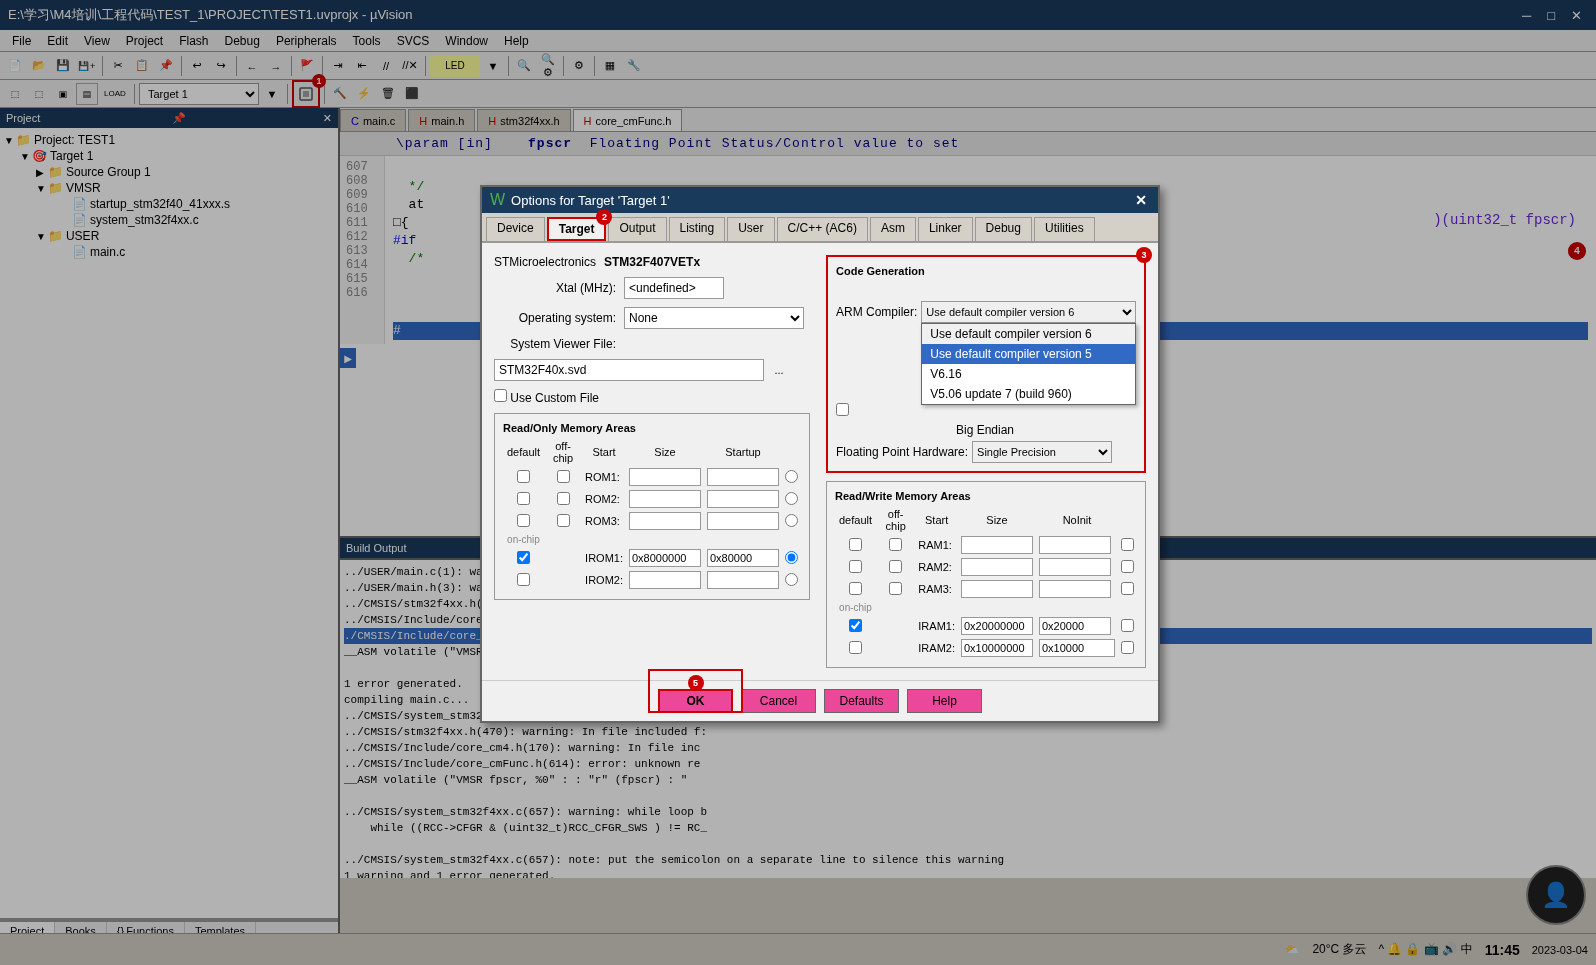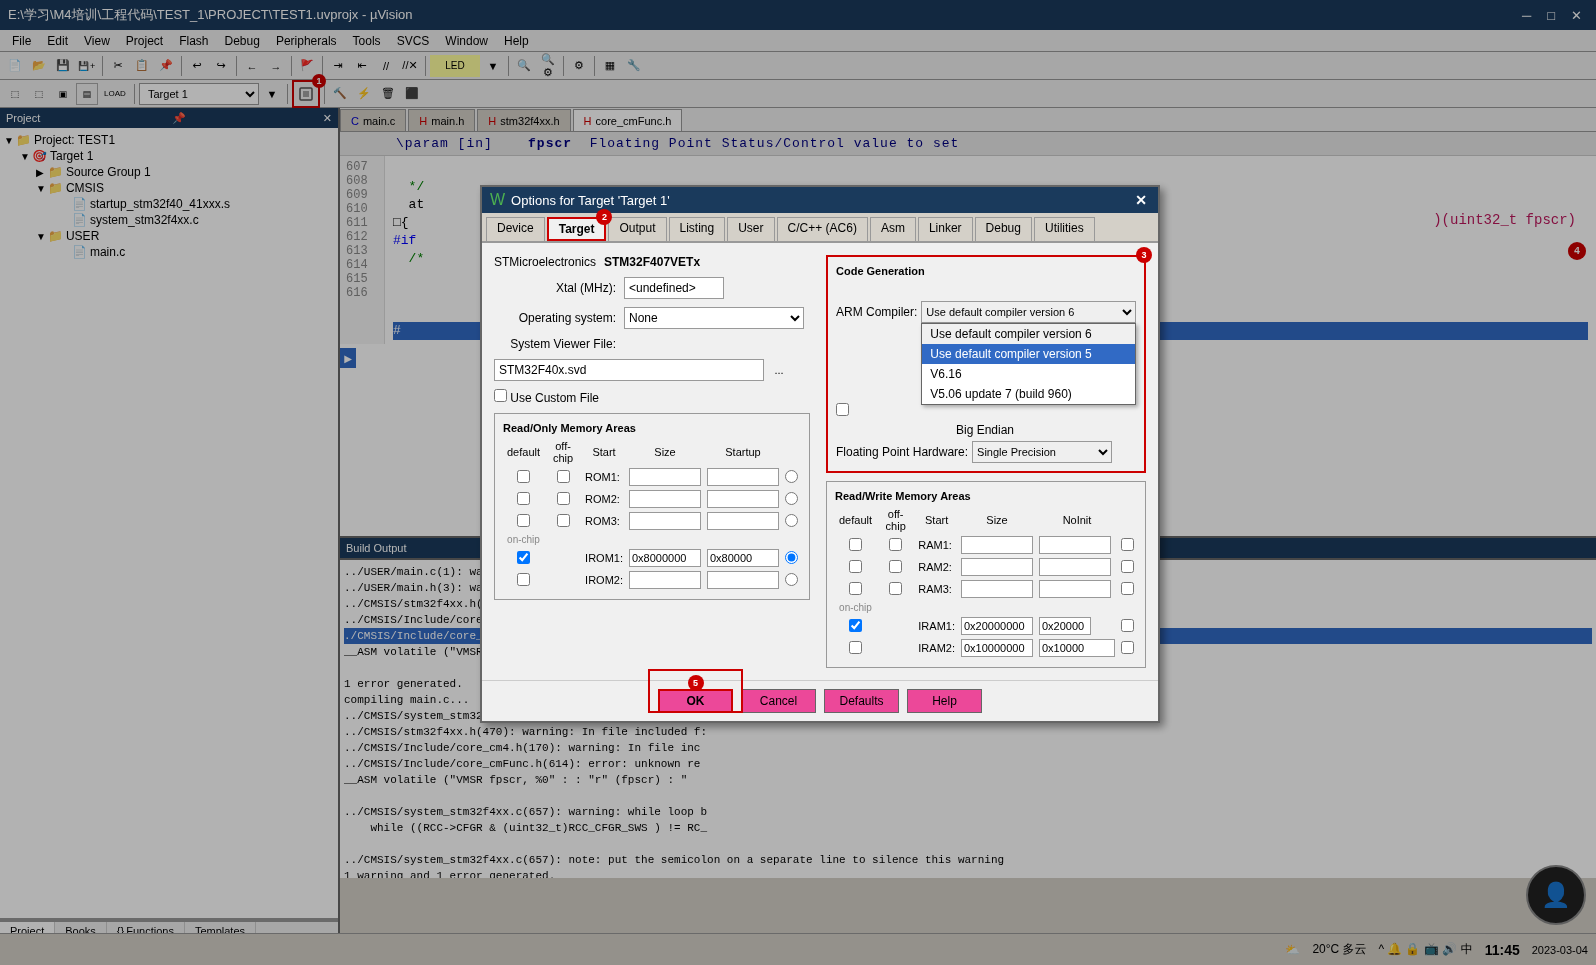--- a/index.html
+++ b/index.html
@@ -205,21 +205,21 @@
         <span>Target 1</span>
       </div>
       <div class="tree-item" style="padding-left:32px;">
         <span class="tree-toggle">▶</span>
         <span style="color:#804000;margin-right:3px;">📁</span>
         <span>Source Group 1</span>
       </div>
       <div class="tree-item" style="padding-left:32px;">
         <span class="tree-toggle">▼</span>
         <span style="color:#804000;margin-right:3px;">📁</span>
-        <span>CMSIS</span>
+        <span>VMSR</span>
       </div>
       <div class="tree-item" style="padding-left:56px;">
         <span style="width:12px;display:inline-block;"></span>
         <span style="margin-right:3px;">📄</span>
         <span>startup_stm32f40_41xxx.s</span>
       </div>
       <div class="tree-item" style="padding-left:56px;">
         <span style="width:12px;display:inline-block;"></span>
         <span style="margin-right:3px;">📄</span>
         <span>system_stm32f4xx.c</span>
@@ -286,21 +286,21 @@
           <div class="code-line">&nbsp;&nbsp;at</div>
           <div class="code-line">□{</div>
           <div class="code-line"><span class="kw-blue">#if</span></div>
           <div class="code-line"><span class="comment">&nbsp;&nbsp;/*</span></div>
           <div class="code-line">&nbsp;</div>
           <div class="code-line">&nbsp;</div>
           <div class="code-line">&nbsp;</div>
           <div class="code-line code-highlighted"><span style="color:white;">#</span></div>
         </div>
 
-        <div style="position:absolute;right:20px;top:80px;font-family:'Courier New',monospace;font-size:14px;color:#be185d;">)(uint32_t fpscr)</div>
+        <div style="position:absolute;right:20px;top:80px;font-family:'Courier New',monospace;font-size:14px;color:#6d28d9;">)(uint32_t fpscr)</div>
         <div style="position:absolute;right:10px;top:110px;">
           <span style="background:#cc0000;color:white;font-size:10px;font-weight:bold;width:18px;height:18px;border-radius:9px;display:inline-flex;align-items:center;justify-content:center;">4</span>
         </div>
       </div>
     </div>
 
     <div style="flex:1;display:flex;flex-direction:column;overflow:hidden;border-top:2px solid #666;">
       <div class="build-header">
         <span>Build Output</span>
       </div>
@@ -536,21 +536,21 @@
                     <td></td>
                     <td></td>
                     <td></td>
                     <td></td>
                 </tr>
                 <tr>
                   <td class="checkbox-cell"><input type="checkbox" checked="" style=""></td>
                   <td></td>
                   <td><span style="font-size:11px;">IRAM1:</span></td>
                   <td><input type="text" value="0x20000000" style="width: 72px; height: 18px; border: 1px solid rgb(153, 153, 153); font-size: 11px;"></td>
-                  <td><input type="text" value="0x20000" style="width: 52px; height: 18px; border: 1px solid rgb(153, 153, 153); font-size: 11px;"></td>
+                  <td><input type="text" value="0x20000" style="width: 72px; height: 18px; border: 1px solid rgb(153, 153, 153); font-size: 11px;"></td>
                   <td class="checkbox-cell"><input type="checkbox" style=""></td>
                 </tr>
                 <tr>
                   <td class="checkbox-cell"><input type="checkbox" style=""></td>
                   <td></td>
                   <td><span style="font-size:11px;">IRAM2:</span></td>
                   <td><input type="text" value="0x10000000" style="width: 72px; height: 18px; border: 1px solid rgb(153, 153, 153); font-size: 11px;"></td>
                   <td><input type="text" value="0x10000" style="width: 76px; height: 18px; border: 1px solid rgb(153, 153, 153); font-size: 11px;"></td>
                   <td class="checkbox-cell"><input type="checkbox" style=""></td>
                 </tr>

